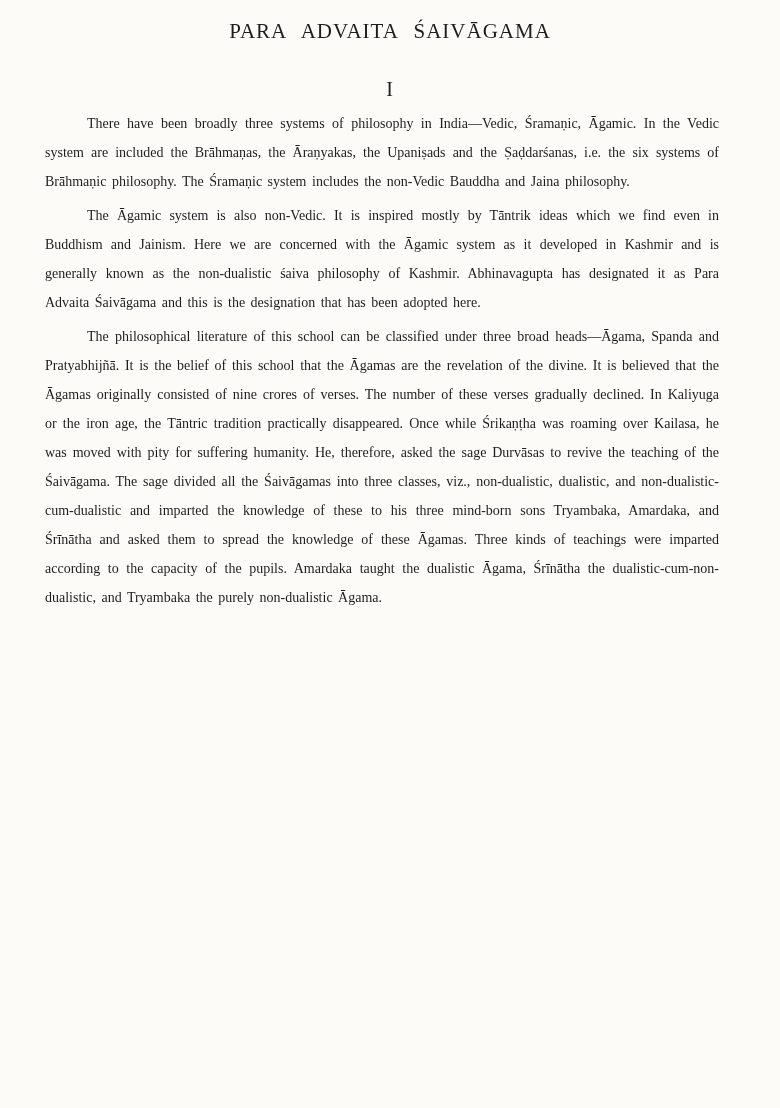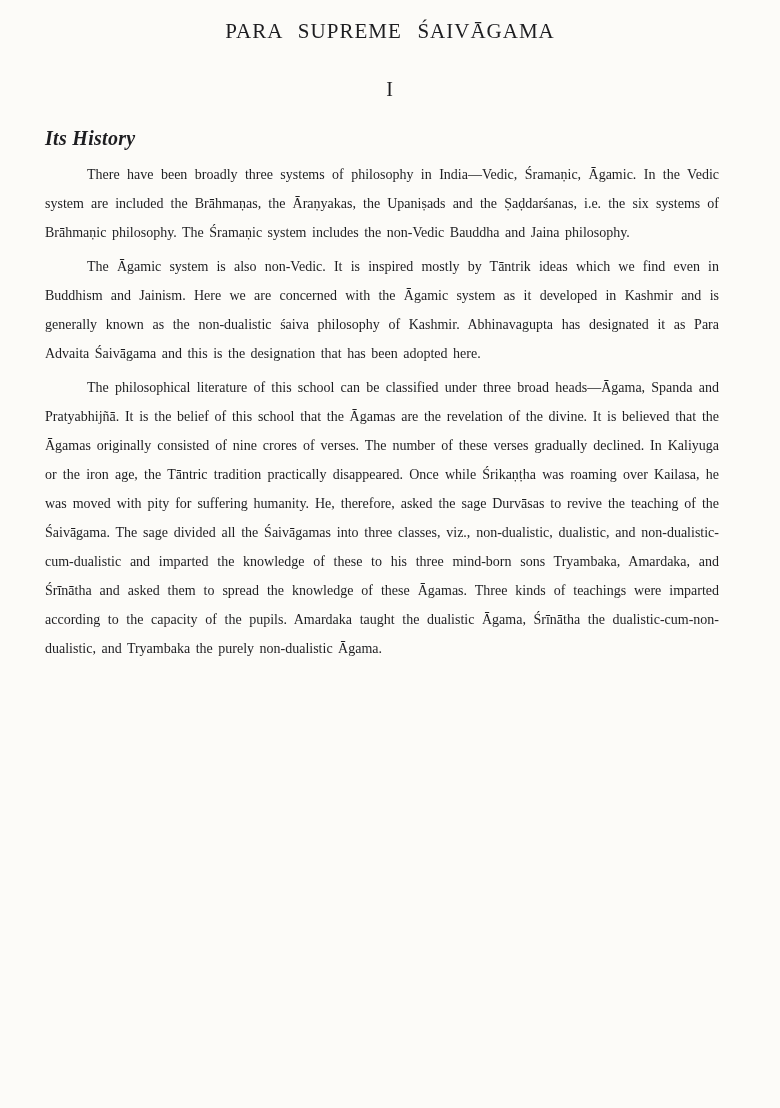--- a/index.html
+++ b/index.html
@@ -55,26 +55,25 @@
     margin: 0 16px 5px 0;
     word-spacing: 2px;
   }
 </style>
 </head>
 <body>
 
 <div class="page">
 
   <header class="title-block">
-    <div class="title-line">PARA SUPREME ŚAIVĀGAMA</div>
+    <div class="title-line">PARA ADVAITA ŚAIVĀGAMA</div>
   </header>
 
   <div class="section-number">I</div>
 
-  <h2 class="section-heading">Its History</h2>
 
   <main class="body-text">
     <p class="para">There have been broadly three systems of philosophy in India—Vedic, Śramaṇic, Āgamic. In the Vedic system are included the Brāhmaṇas, the Āraṇyakas, the Upaniṣads and the Ṣaḍdarśanas, i.e. the six systems of Brāhmaṇic philosophy. The Śramaṇic system includes the non-Vedic Bauddha and Jaina philosophy.</p>
     <p class="para">The Āgamic system is also non-Vedic. It is inspired mostly by Tāntrik ideas which we find even in Buddhism and Jainism. Here we are concerned with the Āgamic system as it developed in Kashmir and is generally known as the non-dualistic śaiva philosophy of Kashmir. Abhinavagupta has designated it as Para Advaita Śaivāgama and this is the designation that has been adopted here.</p>
     <p class="para">The philosophical literature of this school can be classified under three broad heads—Āgama, Spanda and Pratyabhijñā. It is the belief of this school that the Āgamas are the revelation of the divine. It is believed that the Āgamas originally consisted of nine crores of verses. The number of these verses gradually declined. In Kaliyuga or the iron age, the Tāntric tradition practically disappeared. Once while Śrikaṇṭha was roaming over Kailasa, he was moved with pity for suffering humanity. He, therefore, asked the sage Durvāsas to revive the teaching of the Śaivāgama. The sage divided all the Śaivāgamas into three classes, viz., non-dualistic, dualistic, and non-dualistic-cum-dualistic and imparted the knowledge of these to his three mind-born sons Tryambaka, Amardaka, and Śrīnātha and asked them to spread the knowledge of these Āgamas. Three kinds of teachings were imparted according to the capacity of the pupils. Amardaka taught the dualistic Āgama, Śrīnātha the dualistic-cum-non-dualistic, and Tryambaka the purely non-dualistic Āgama.</p>
   </main>
 
 </div>
 
 </body></html>

